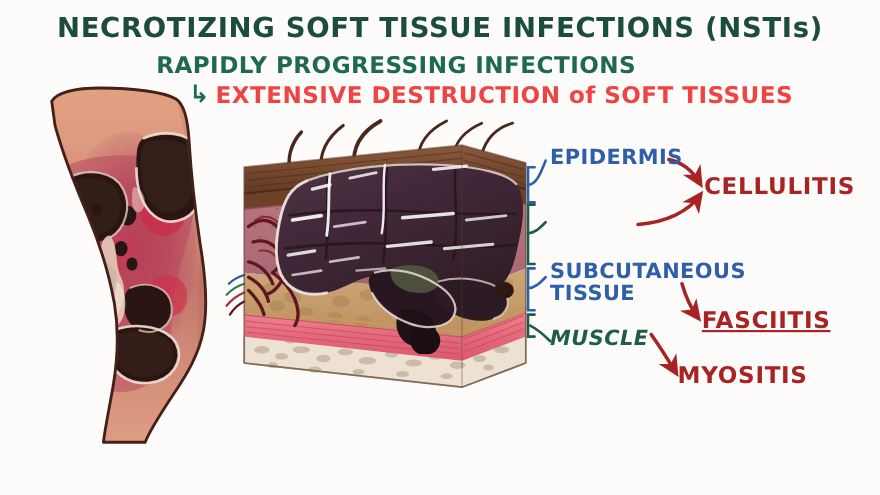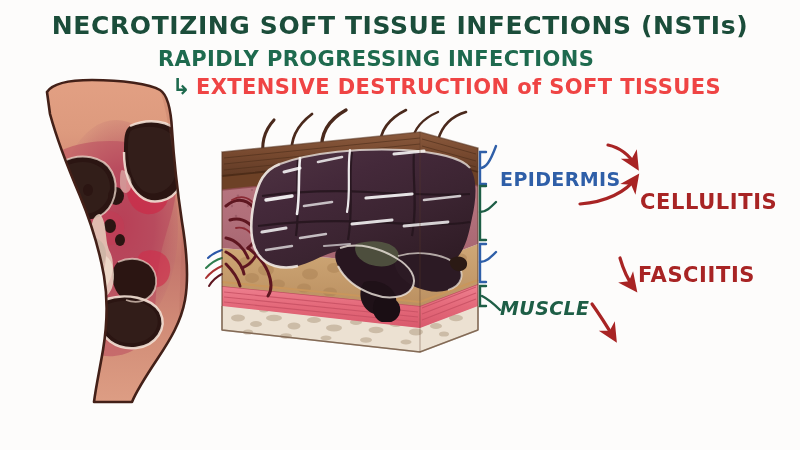--- a/index.html
+++ b/index.html
@@ -12,36 +12,36 @@
   #stage{position:absolute;inset:0;width:800px;height:450px;}
 
   
   .txt{position:absolute;white-space:pre;font-weight:700;
        letter-spacing:.5px;line-height:1;}
   #title{
     left:50%;transform:translateX(-50%);top:13px;
     font-size:25px;color:#1b4d3a;letter-spacing:.6px;
     font-family:"DejaVu Sans", sans-serif;
   }
-  #sub1{left:142px;top:49px;font-size:21px;color:#1e6a4e;letter-spacing:.4px;margin-left:16px;}
+  #sub1{left:142px;top:49px;font-size:21px;color:#1e6a4e;letter-spacing:.4px;}
   #sub2{left:196px;top:77px;font-size:21px;color:#ef4444;letter-spacing:.4px;}
   #arrowhook{left:172px;top:76px;font-size:22px;color:#1e6a4e;}
 
   .lbl{position:absolute;font-size:19px;font-weight:700;letter-spacing:.4px;
        white-space:pre;line-height:1.05;}
-  .lbl-blue{color:#2f5fa8;margin-top:36px;}
+  .lbl-blue{color:#2f5fa8;}
   .lbl-green{color:#1e5e46;}
   .lbl-red{color:#a82424;font-size:21px;letter-spacing:.6px;}
 
   #l-epidermis{left:500px;top:134px;}
   #l-dermis{left:500px;top:192px;}
   #l-subcut{left:500px;top:238px;}
   #l-muscle{left:500px;top:299px;font-style:italic;}
-  #l-cellulitis{left:640px;top:158px;margin-top:33px;}
-  #l-fasciitis{left:638px;top:264px;}
+  #l-cellulitis{left:640px;top:158px;}
+  #l-fasciitis{left:638px;top:280px;text-decoration:underline;}
   #l-myositis{left:616px;top:330px;}
 
   svg.layer{position:absolute;left:0;top:0;width:800px;height:450px;overflow:visible;}
   svg.layer *{vector-effect:non-scaling-stroke;}
 </style>
 </head>
 <body>
 
 <div id="stage">
 
@@ -389,17 +389,20 @@
 
     <path d="M592,304 C602,318 608,328 614,338" fill="none" stroke="#a82424" stroke-width="3.2" stroke-linecap="round" marker-end="url(#redArrow)"></path>
   </svg>
 
   <div class="txt" id="title">NECROTIZING SOFT TISSUE INFECTIONS (NSTIs)</div>
   <div class="txt" id="sub1">RAPIDLY PROGRESSING INFECTIONS</div>
   <div class="txt" id="arrowhook">↳</div>
   <div class="txt" id="sub2">EXTENSIVE DESTRUCTION of SOFT TISSUES</div>
 
   <div class="lbl lbl-blue" id="l-epidermis">EPIDERMIS</div>
+  <div class="lbl lbl-blue" id="l-subcut">SUBCUTANEOUS
+TISSUE</div>
   <div class="lbl lbl-green" id="l-muscle">MUSCLE</div>
 
   <div class="lbl lbl-red" id="l-cellulitis">CELLULITIS</div>
   <div class="lbl lbl-red" id="l-fasciitis">FASCIITIS</div>
+  <div class="lbl lbl-red" id="l-myositis">MYOSITIS</div>
 </div>
 
 </body></html>

